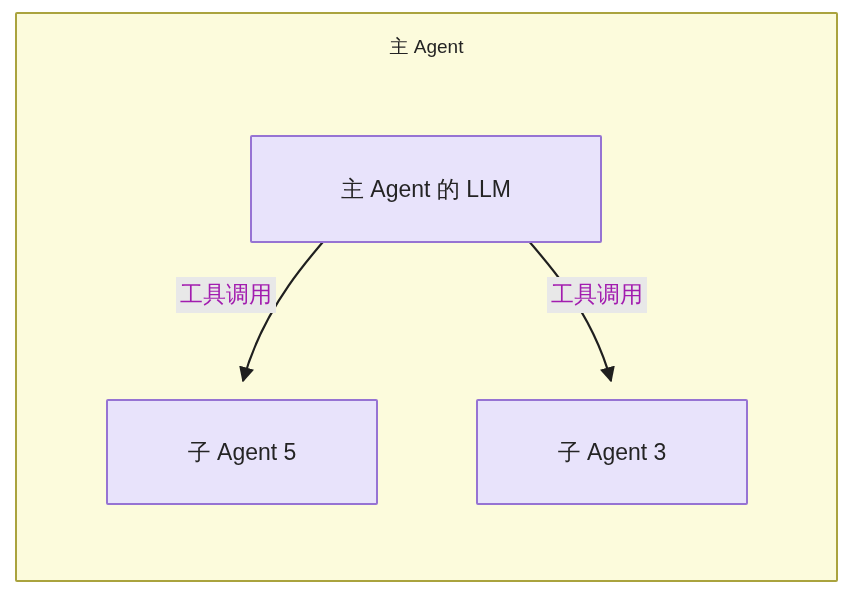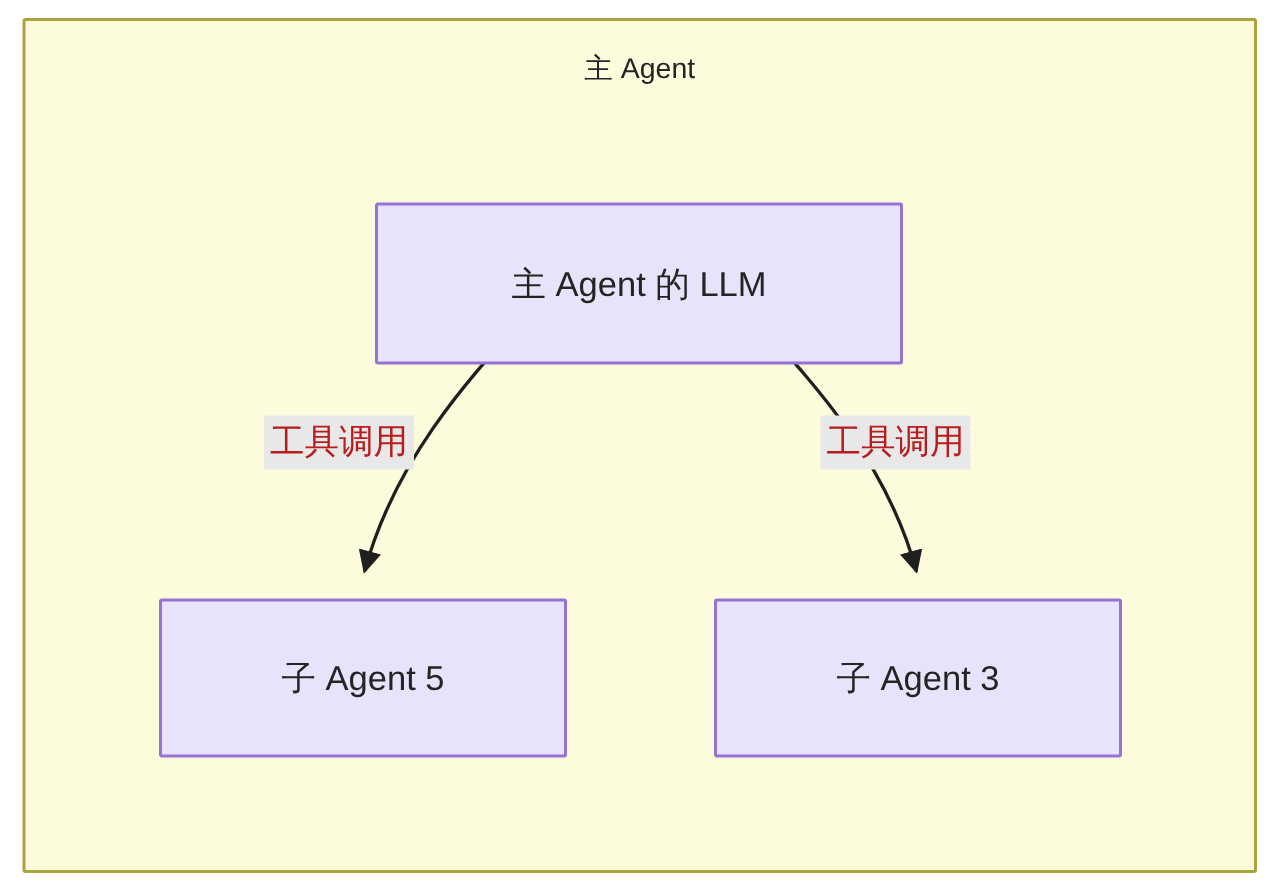--- a/index.html
+++ b/index.html
@@ -79,21 +79,21 @@
     left: 0;
     top: 0;
     width: 853px;
     height: 596px;
     pointer-events: none;
   }
   
   .edge-label {
     position: absolute;
     background: #e8e8e8;
-    color: #b91c1c;
+    color: #a21caf;
     font-size: 23px;
     line-height: 1.0;
     padding: 6px 4px 7px 4px;
     white-space: nowrap;
   }
   #edge-label-left {
     left: 176px;
     top: 277px;
   }
   #edge-label-right {

